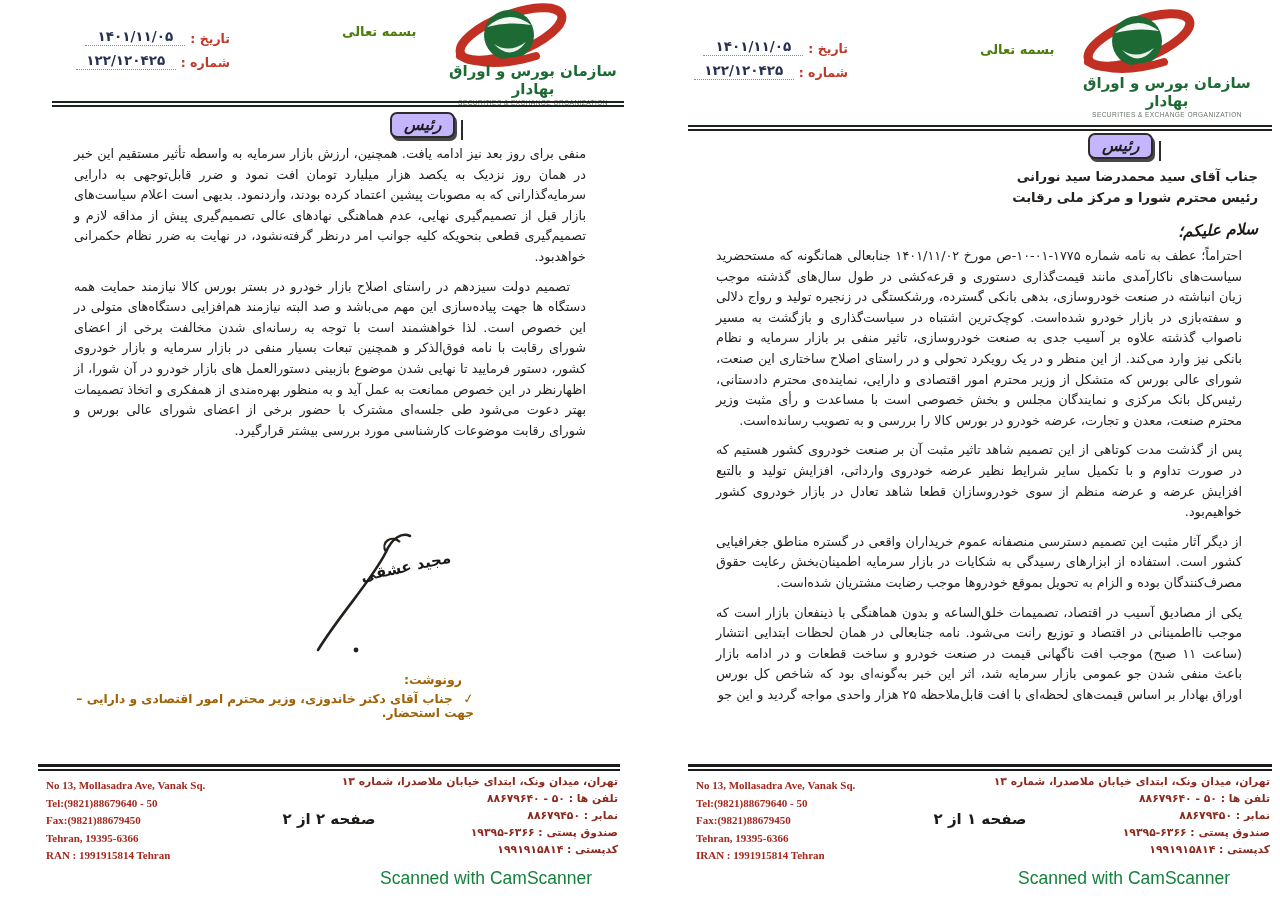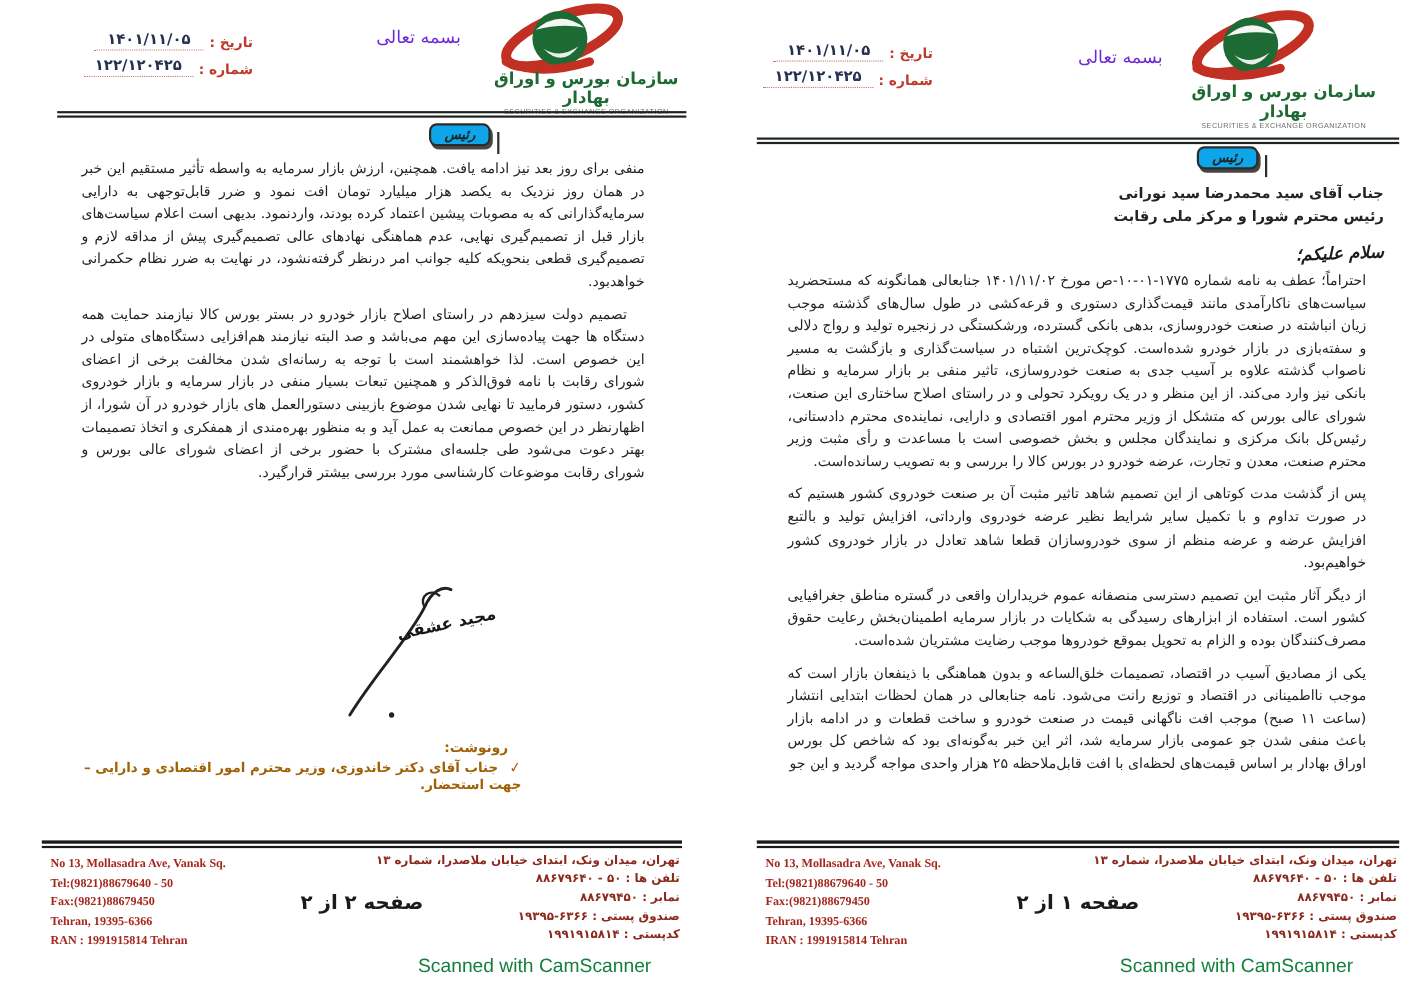--- a/index.html
+++ b/index.html
@@ -13,39 +13,39 @@
   
   .logo{position:absolute;}
   .page-right .logo{left:398px;top:2px;}
   .page-left  .logo{left:420px;top:-4px;}
   .orgname{position:absolute;width:210px;text-align:center;}
   .page-right .orgname{left:382px;top:74px;}
   .page-left  .orgname{left:398px;top:62px;}
   .orgname .fa{color:#1e6a34;font-weight:bold;font-size:15px;direction:rtl;}
   .orgname .en{color:#6b6f6b;font-size:6.6px;letter-spacing:.4px;margin-top:1px;
     font-family:"Liberation Sans",sans-serif;}
-  .bismillah{position:absolute;color:#6d28d9;font-weight:normal;font-size:16px;direction:rtl;}
+  .bismillah{position:absolute;color:#4d7c0f;font-weight:bold;font-size:13px;direction:rtl;}
   .page-right .bismillah{left:300px;top:42px;}
   .page-left  .bismillah{left:312px;top:24px;}
   .dateblock{position:absolute;direction:rtl;}
   .page-right .dateblock{right:432px;top:38px;}
   .page-left  .dateblock{right:400px;top:28px;}
   .daterow{display:flex;direction:rtl;align-items:flex-end;margin-bottom:6px;}
   .dlabel{color:#c0392b;font-size:12.5px;font-weight:bold;white-space:nowrap;}
   .dval{border-bottom:1px dotted #c4766d;min-width:92px;text-align:center;
     color:#26304f;font-weight:bold;font-size:13.5px;padding:0 4px 1px;margin-right:5px;}
   .hrule{position:absolute;height:2px;border-top:2px solid #1d241d;border-bottom:2px solid #1d241d;}
   .page-right .hrule{left:8px;right:8px;top:125px;}
   .page-left  .hrule{left:22px;right:6px;top:101px;}
   .stamp-wrap{position:absolute;display:flex;align-items:flex-start;}
   .page-right .stamp-wrap{left:408px;top:133px;}
   .page-left  .stamp-wrap{left:360px;top:112px;}
   .stamp{display:inline-block;border:2px solid #2c2c2c;border-radius:7px;
     box-shadow:2px 3px 0 #474747;padding:1px 12px 2px;direction:rtl;
-    font-weight:bold;font-style:italic;font-size:12px;color:#1e1e1e;background:#0ea5e9;}
+    font-weight:bold;font-style:italic;font-size:16px;color:#1e1e1e;background:#c4b5fd;}
   .stamp-tail{width:2px;height:20px;background:#2c2c2c;margin:8px 0 0 6px;}
 
   
   .body{position:absolute;direction:rtl;color:#262220;}
   .page-right .body{left:20px;right:22px;top:166px;}
   .page-left  .body{left:28px;right:28px;top:144px;}
   .body p{font-size:12.8px;line-height:20.6px;text-align:justify;margin:0 16px 9px;}
   .addressee div{font-weight:bold;font-size:13.2px;line-height:21px;}
   .greeting{font-weight:bold;font-style:italic;font-size:15.5px;margin:12px 0 8px;
     transform:rotate(-2deg);transform-origin:right;color:#1d1a18;}
@@ -66,21 +66,21 @@
   
   .pfooter{position:absolute;top:764px;height:100px;}
   .page-right .pfooter{left:8px;right:8px;}
   .page-left  .pfooter{left:8px;right:10px;}
   .frule{height:2px;border-top:3px solid #1a1a1a;border-bottom:2px solid #1a1a1a;}
   .f-en{position:absolute;left:8px;top:13px;color:#a4281e;font-weight:bold;
     font-size:11px;line-height:17.5px;direction:ltr;font-family:"Liberation Serif",serif;}
   .f-fa{position:absolute;right:2px;top:9px;direction:rtl;text-align:right;
     color:#8c2a1e;font-size:10.8px;line-height:17px;font-weight:bold;}
   .pnum{position:absolute;left:0;right:0;top:46px;text-align:center;direction:rtl;
-    font-weight:bold;font-size:18px;color:#1d1a18;}
+    font-weight:bold;font-size:15px;color:#1d1a18;}
   .camscan{position:absolute;top:868px;color:#15803d;font-size:17.5px;
     font-family:"Liberation Sans",sans-serif;}
   .page-right .camscan{left:338px;}
   .page-left  .camscan{left:350px;}
 </style>
 </head>
 <body>
 
 <div class="stage">
 

